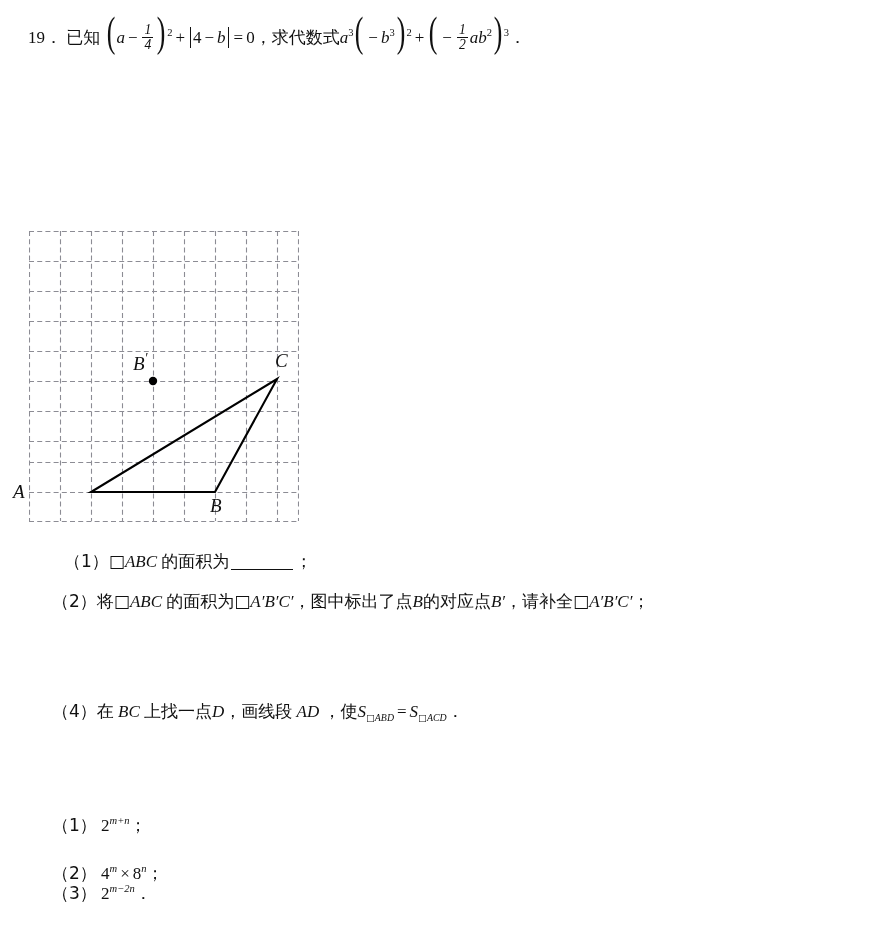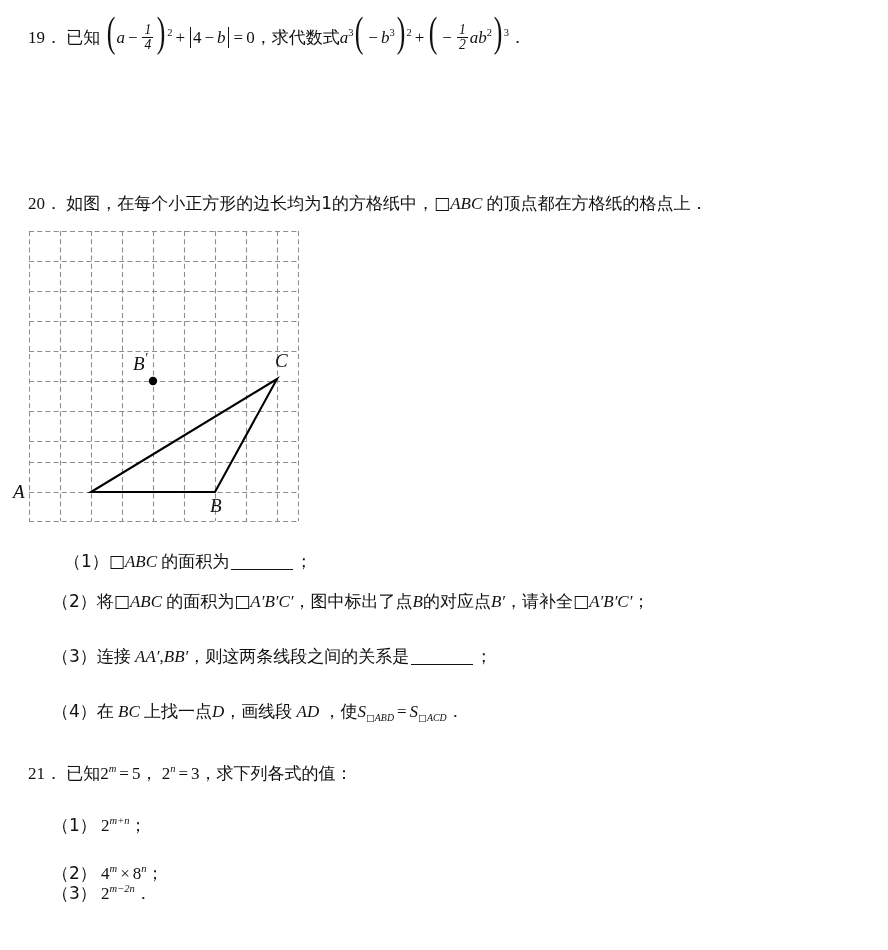--- a/index.html
+++ b/index.html
@@ -84,25 +84,20 @@
     <span class="cjk">已知</span>
     <span class="bigparen">(</span><span class="mi">a</span><span class="op">−</span><span class="frac">
         <span class="num">1</span>
         <span class="den">4</span>
       </span><span class="bigparen">)</span><sup class="exn">2</sup><span class="op">+</span><span class="bar"></span><span class="mn">4</span><span class="op">−</span><span class="mi">b</span><span class="bar"></span><span class="op">=</span><span class="mn">0</span><span class="cjk">，</span><span class="cjk">求代数式</span><span class="mi">a</span><sup class="exn">3</sup><span class="bigparen">(</span><span class="op">−</span><span class="mi">b</span><sup class="exn">3</sup><span class="bigparen">)</span><sup class="exn">2</sup><span class="op">+</span><span class="bigparen">(</span><span class="op">−</span><span class="frac">
         <span class="num">1</span>
         <span class="den">2</span>
       </span><span class="mi">ab</span><sup class="exn">2</sup><span class="bigparen">)</span><sup class="exn">3</sup><span class="mn">．</span>
   </div>
 
-  <div class="prob" id="prob20head">
-    <span class="num-label">20．</span>
-    <span class="cjk">如图，在每个小正方形的边长均为1的方格纸中，</span><span class="cjk">□</span><span class="mi">ABC</span>
-    <span class="cjk">的顶点都在方格纸的格点上．</span>
-  </div>
 
   <div id="figure">
     <svg width="270" height="291" viewBox="0 0 270 291">
       <g stroke="#8c8c94" stroke-width="1.1" stroke-dasharray="5,3.2">
         <line x1="0" y1="0.5" x2="269" y2="0.5"></line>
         <line x1="0" y1="30.5" x2="269" y2="30.5"></line>
         <line x1="0" y1="60.5" x2="269" y2="60.5"></line>
         <line x1="0" y1="90.5" x2="269" y2="90.5"></line>
         <line x1="0" y1="120.5" x2="269" y2="120.5"></line>
         <line x1="0" y1="150.5" x2="269" y2="150.5"></line>
@@ -140,38 +135,29 @@
   <div class="prob" id="prob20q1">
     <span class="cjk">（1）</span><span class="cjk">□</span><span class="mi">ABC</span>
     <span class="cjk">的面积为</span><span class="blank"></span><span class="cjk">；</span>
   </div>
 
   <div class="prob" id="prob20q2">
     <span class="cjk">（2）</span><span class="cjk">将</span><span class="cjk">□</span><span class="mi">ABC</span>
     <span class="cjk">的面积为</span><span class="cjk">□</span><span class="mi">A′B′C′</span><span class="cjk">，图中标出了点</span><span class="mi">B</span><span class="cjk">的对应点</span><span class="mi">B′</span><span class="cjk">，请补全</span><span class="cjk">□</span><span class="mi">A′B′C′</span><span class="cjk">；</span>
   </div>
 
-  <div class="prob" id="prob20q3">
-    <span class="cjk">（3）</span><span class="cjk">连接</span>
-    <span class="mi">AA′</span><span class="mn">,</span><span class="mi">BB′</span><span class="cjk">，则这两条线段之间的关系是</span><span class="blank"></span><span class="cjk">；</span>
-  </div>
 
   <div class="prob" id="prob20q4">
     <span class="cjk">（4）</span><span class="cjk">在</span>
     <span class="mi">BC</span>
     <span class="cjk">上找一点</span><span class="mi">D</span><span class="cjk">，画线段</span>
     <span class="mi">AD</span>
     <span class="cjk">，使</span><span class="mi">S</span><sub class="sb"><span class="cjk" style="font-size:0.95em;">□</span><span>ABD</span></sub><span class="op">=</span><span class="mi">S</span><sub class="sb"><span class="cjk" style="font-size:0.95em;">□</span><span>ACD</span></sub><span class="mn">．</span>
   </div>
 
-  <div class="prob" id="prob21head">
-    <span class="num-label">21．</span>
-    <span class="cjk">已知</span><span class="mn">2</span><sup class="ex">m</sup><span class="op">=</span><span class="mn">5</span><span class="cjk">，</span>
-    <span class="mn">2</span><sup class="ex">n</sup><span class="op">=</span><span class="mn">3</span><span class="cjk">，</span><span class="cjk">求下列各式的值：</span>
-  </div>
 
   <div class="prob" id="prob21q1">
     <span class="cjk">（1）</span>
     <span class="mn">2</span><sup class="ex">m+n</sup><span class="cjk">；</span>
   </div>
 
   <div class="prob" id="prob21q2">
     <span class="cjk">（2）</span>
     <span class="mn">4</span><sup class="ex">m</sup><span class="op">×</span><span class="mn">8</span><sup class="ex">n</sup><span class="cjk">；</span>
   </div>

